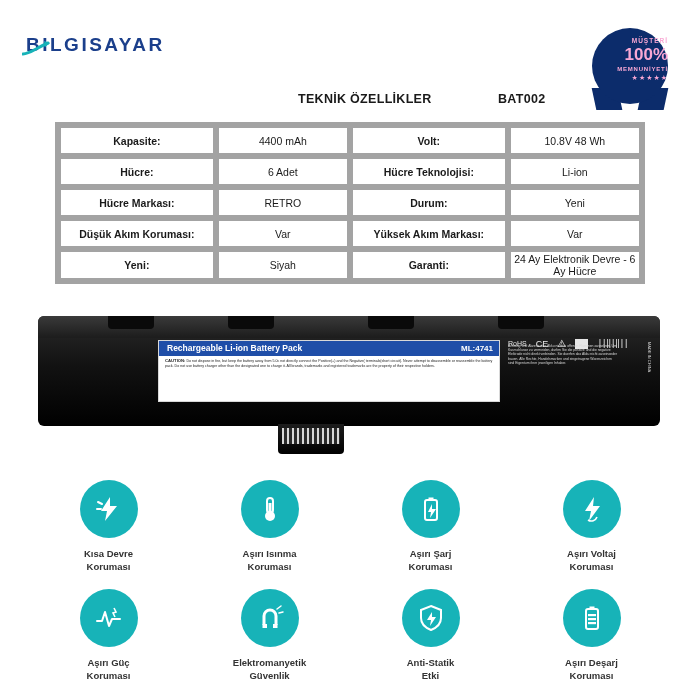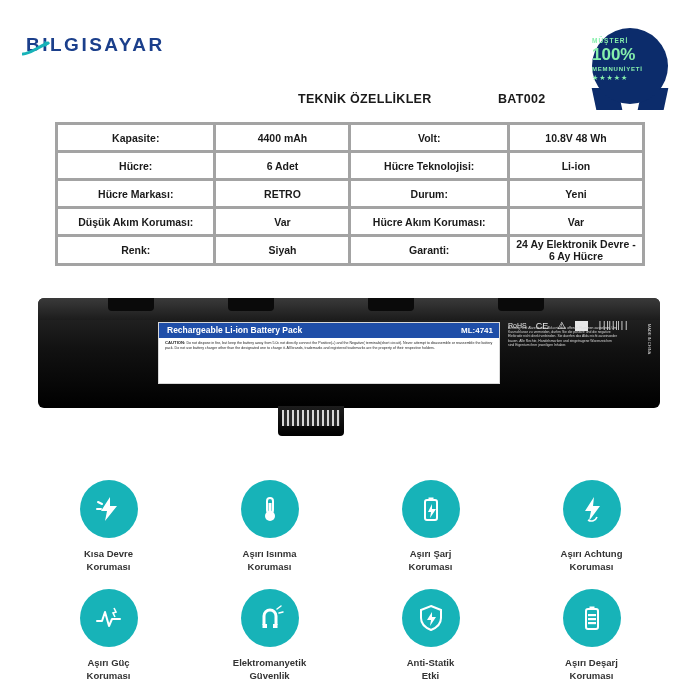--- a/index.html
+++ b/index.html
@@ -54,22 +54,22 @@
     top: 24px;
     width: 84px;
     height: 84px;
   }
   .badge-circle {
     position: absolute;
     left: 4px; top: 4px;
     width: 76px; height: 76px;
     border-radius: 50%;
     background: #0c2c6b;
-    color: #86efac;
-    text-align: left;
+    color: #f9a8d4;
+    text-align: right;
     box-sizing: border-box;
     padding-top: 9px;
   }
   .badge-top {
     font-size: 6.5px;
     letter-spacing: 1px;
     font-weight: bold;
   }
   .badge-mid {
     font-size: 17px;
@@ -124,29 +124,29 @@
   
   .spec-table-wrap {
     margin: 8px 55px 0 55px;
   }
   table.spec {
     width: 100%;
     border-collapse: collapse;
     table-layout: fixed;
   }
   table.spec td {
-    border: 3px solid #a3a3a3;
+    border: 6px solid #a3a3a3;
     height: 23px;
     font-size: 10.5px;
     text-align: center;
     vertical-align: middle;
     padding: 1px 3px;
   }
   td.lbl { font-weight: bold; }
-  td.val { font-weight: bold; }
+  td.val { font-weight: normal; }
   .col-a { width: 27%; }
   .col-b { width: 23%; }
   .col-c { width: 27%; }
   .col-d { width: 23%; }
   .two-line { line-height: 12px; height: 34px; }
 
   
   .battery-area {
     position: relative;
     margin: 32px 0 0 0;
@@ -346,25 +346,25 @@
       </tr>
       <tr>
         <td class="lbl">Hücre Markası:</td>
         <td class="val">RETRO</td>
         <td class="lbl">Durum:</td>
         <td class="val">Yeni</td>
       </tr>
       <tr>
         <td class="lbl">Düşük Akım Koruması:</td>
         <td class="val">Var</td>
-        <td class="lbl">Hücre Akım Koruması:</td>
+        <td class="lbl">Yüksek Akım Markası:</td>
         <td class="val">Var</td>
       </tr>
       <tr>
-        <td class="lbl two-line">Renk:</td>
+        <td class="lbl two-line">Yeni:</td>
         <td class="val two-line">Siyah</td>
         <td class="lbl two-line">Garanti:</td>
         <td class="val two-line">24 Ay Elektronik Devre - 6 Ay Hücre</td>
       </tr>
     </tbody>
   </table>
 </div>
 
 <div class="battery-area">
   <div class="battery">
@@ -439,21 +439,21 @@
 Koruması</div>
     </div>
 
     <div class="feature">
       <div class="circle">
         <svg width="30" height="30" viewBox="0 0 30 30">
           <path d="M17 3 L8 17 h6 l-2 10 L23 12 h-7 z" fill="#fff"></path>
           <path d="M11 26 a6 6 0 0 0 9 -3" stroke="#fff" stroke-width="1.6" fill="none"></path>
         </svg>
       </div>
-      <div class="feature-label">Aşırı Achtung
+      <div class="feature-label">Aşırı Voltaj
 Koruması</div>
     </div>
   </div>
 
   <div class="feature-row">
     <div class="feature">
       <div class="circle">
         <svg width="30" height="30" viewBox="0 0 30 30">
           <path d="M3 18 h5 l3 -9 4 14 3 -7 h8" stroke="#fff" stroke-width="2" fill="none" stroke-linecap="round" stroke-linejoin="round"></path>
           <path d="M20 5 l2 4 -3 1 2 4" stroke="#fff" stroke-width="1.6" fill="none"></path>

